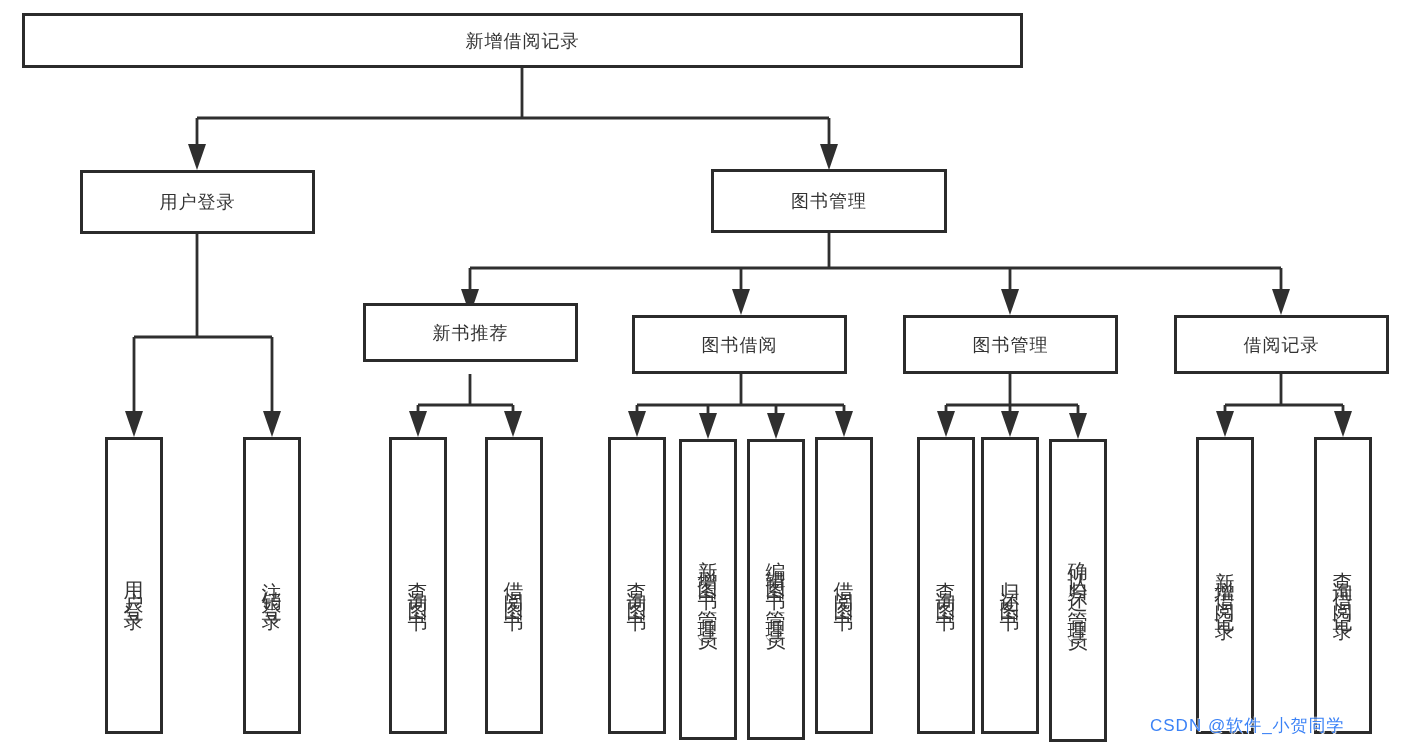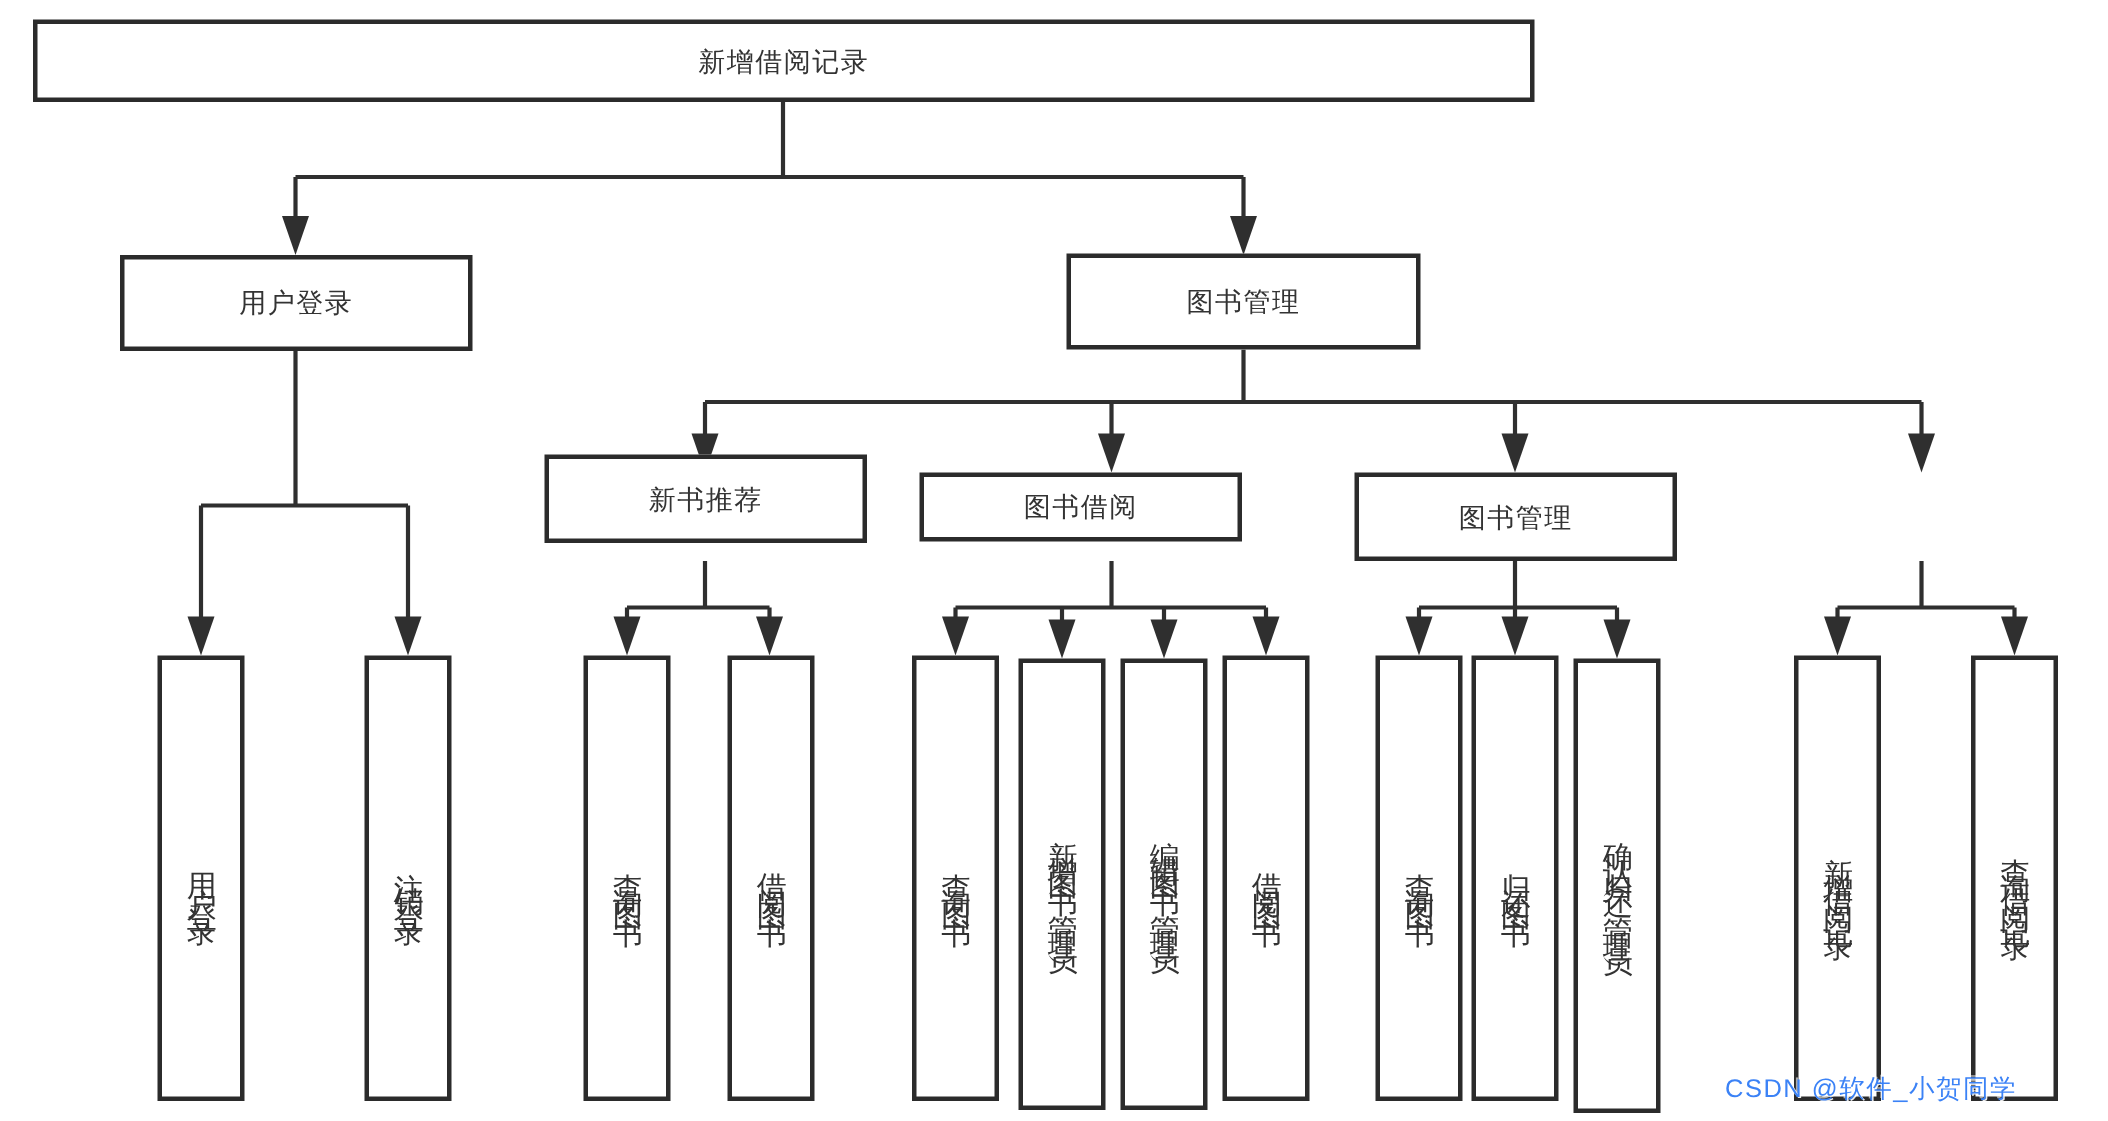--- a/index.html
+++ b/index.html
@@ -15,21 +15,21 @@
   .node.vert{font-size:20px;}
   .vtext{
     writing-mode:vertical-rl;text-orientation:mixed;
     letter-spacing:10px;white-space:nowrap;
   }
   
   .n-root{left:22px;top:13px;width:1001px;height:55px;}
   .n-l2a{left:80px;top:170px;width:235px;height:64px;}
   .n-l2b{left:711px;top:169px;width:236px;height:64px;font-family:Liberation Serif, serif;}
   .n-l3a{left:363px;top:303px;width:215px;height:59px;}
-  .n-l3b{left:613px;top:315px;width:215px;height:46px;}
+  .n-l3b{left:632px;top:315px;width:215px;height:59px;}
   .n-l3c{left:903px;top:315px;width:215px;height:59px;}
   .n-l3d{left:1174px;top:315px;width:215px;height:59px;}
   .n-g1a{left:105px;top:437px;width:58px;height:297px;}
   .n-g1b{left:243px;top:437px;width:58px;height:297px;}
   .n-g2a{left:389px;top:437px;width:58px;height:297px;}
   .n-g2b{left:485px;top:437px;width:58px;height:297px;}
   .n-g3a{left:608px;top:437px;width:58px;height:297px;}
   .n-g3b{left:679px;top:439px;width:58px;height:301px;}
   .n-g3c{left:747px;top:439px;width:58px;height:301px;}
   .n-g3d{left:815px;top:437px;width:58px;height:297px;}
@@ -140,20 +140,23 @@
 
   <div class="node n-l3a">
     <span>新书推荐</span>
   </div>
   <div class="node n-l3b">
     <span>图书借阅</span>
   </div>
   <div class="node n-l3c">
     <span>图书管理</span>
   </div>
+  <div class="node n-l3d">
+    <span>借阅记录</span>
+  </div>
 
   <div class="node vert n-g1a">
     <span class="vtext">用户登录</span>
   </div>
   <div class="node vert n-g1b">
     <span class="vtext">注销登录</span>
   </div>
 
   <div class="node vert n-g2a">
     <span class="vtext">查询图书</span>

